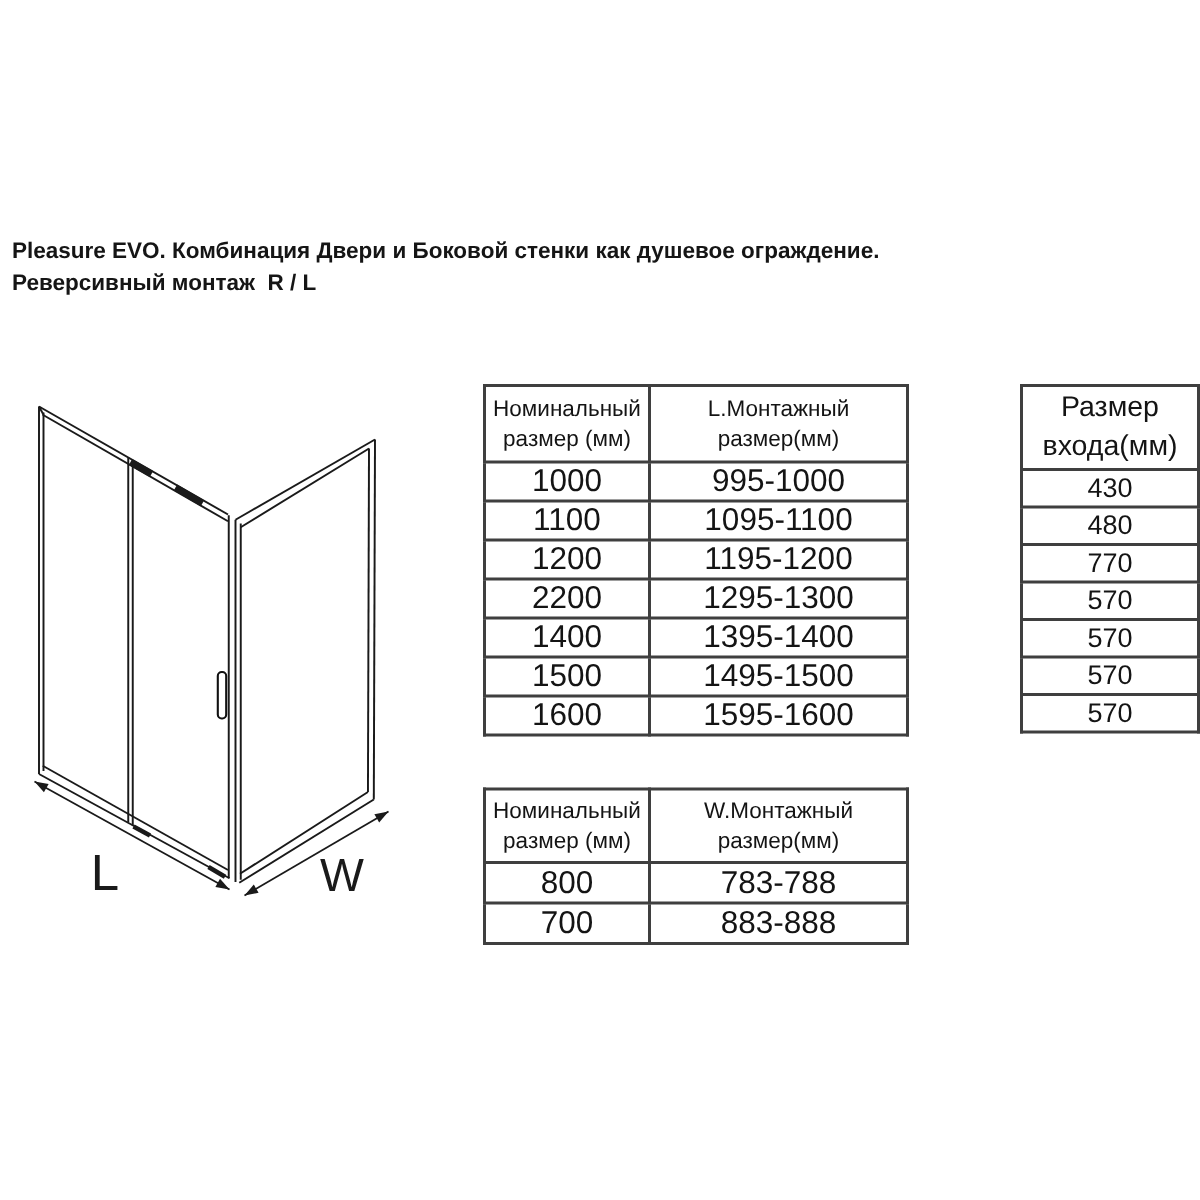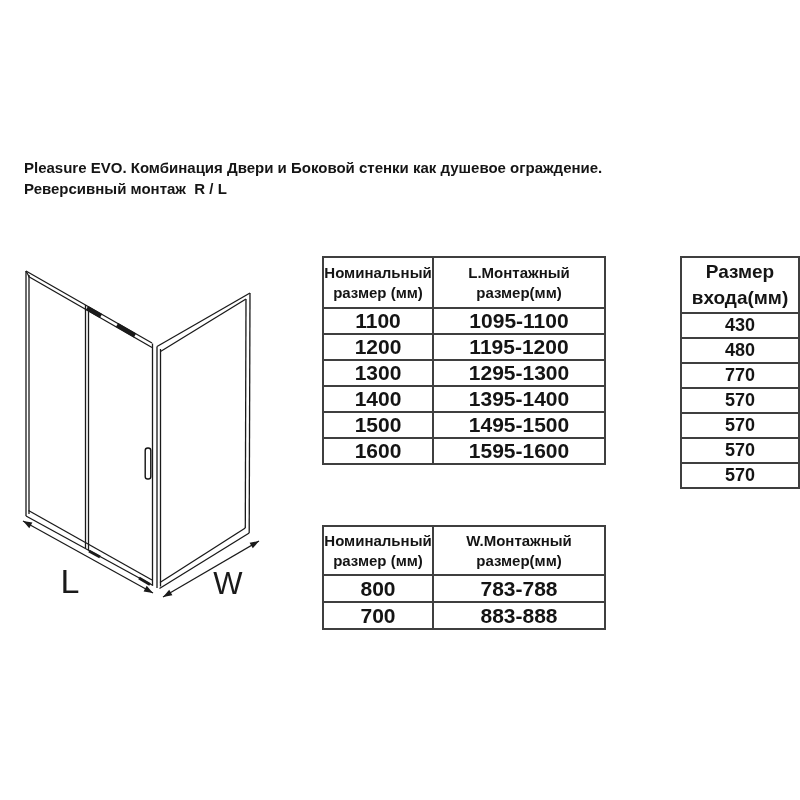--- a/index.html
+++ b/index.html
@@ -12,21 +12,21 @@
     width: 800px;
     height: 800px;
     font-family: "Liberation Sans", sans-serif;
     color: #111111;
     overflow: hidden;
   }
 
   
   .title-block {
     position: absolute;
-    left: 24px;
+    left: 8px;
     top: 157px;
   }
   .title-line {
     font-size: 15px;
     font-weight: 700;
     line-height: 21px;
     white-space: pre;
     color: #151515;
   }
 
@@ -46,21 +46,21 @@
     table-layout: fixed;
     background: #ffffff;
   }
   table.spec th,
   table.spec td {
     border: 2px solid #3f3f3f;
     padding: 0;
     margin: 0;
     text-align: center;
     vertical-align: middle;
-    font-weight: 700;
+    font-weight: 400;
     color: #141414;
     white-space: pre-line;
   }
 
   
   .tbl-length { left: 322px; top: 256px; }
   .tbl-length th { height: 49px; font-size: 15px; line-height: 20px; }
   .tbl-length td { height: 24px; font-size: 21px; line-height: 24px; }
   .col-nominal { width: 110px; }
   .col-mounting { width: 172px; }
@@ -145,29 +145,33 @@
   <thead>
     <tr>
       <th>Номинальный
 размер (мм)</th>
       <th>L.Монтажный
 размер(мм)</th>
     </tr>
   </thead>
   <tbody>
     <tr>
+      <td>1000</td>
+      <td>995-1000</td>
+    </tr>
+    <tr>
       <td>1100</td>
       <td>1095-1100</td>
     </tr>
     <tr>
       <td>1200</td>
       <td>1195-1200</td>
     </tr>
     <tr>
-      <td>1300</td>
+      <td>2200</td>
       <td>1295-1300</td>
     </tr>
     <tr>
       <td>1400</td>
       <td>1395-1400</td>
     </tr>
     <tr>
       <td>1500</td>
       <td>1495-1500</td>
     </tr>

